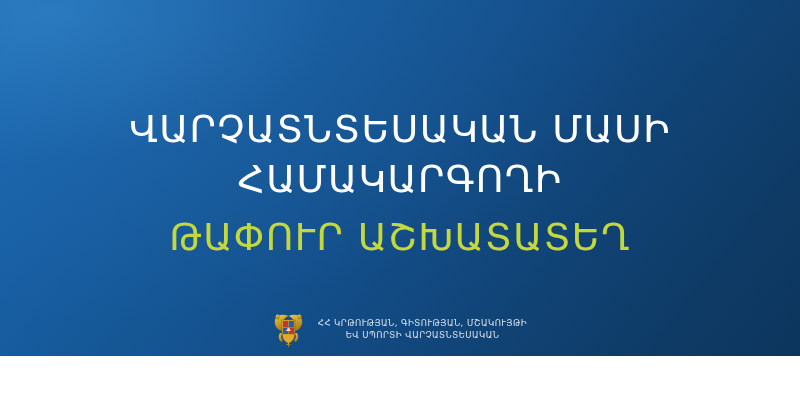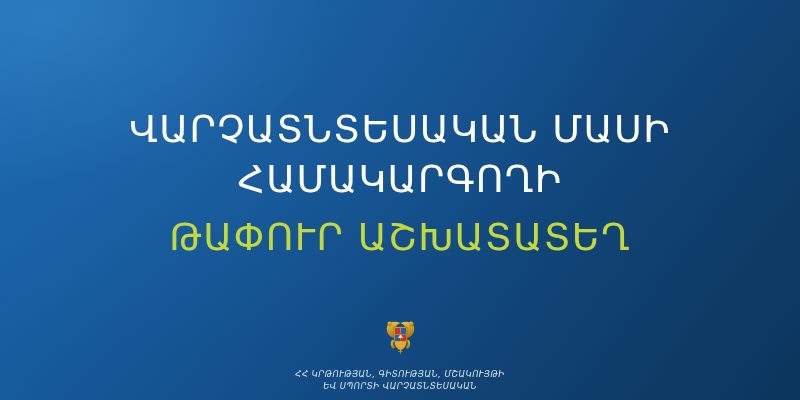--- a/index.html
+++ b/index.html
@@ -10,21 +10,21 @@
   body {
     width: 800px;
     height: 400px;
     overflow: hidden;
     font-family: "DejaVu Sans", "Liberation Sans", sans-serif;
   }
 
   #banner {
     position: relative;
     width: 800px;
-    height: 400px;
+    height: 356px;
     box-sizing: border-box;
     background:
       radial-gradient(120% 140% at 6% 4%,
         rgba(60,140,205,0.50) 0%,
         rgba(40,110,180,0.22) 30%,
         rgba(0,0,0,0.00) 62%),
       linear-gradient(128deg,
         #1a6ab4 0%,
         #1862a8 14%,
         #165b9c 28%,
@@ -68,25 +68,24 @@
     margin-top: 8px;
   }
 
   
   #footer-lockup {
     position: absolute;
     left: 0;
     right: 0;
     bottom: 8px;
     display: flex;
-    flex-direction: column;
+    flex-direction: row;
     align-items: center;
     justify-content: center;
     gap: 14px;
-    font-style: italic;
   }
 
   #emblem {
     width: 31px;
     height: 37px;
     flex: 0 0 auto;
     display: block;
   }
 
   #ministry-text {

